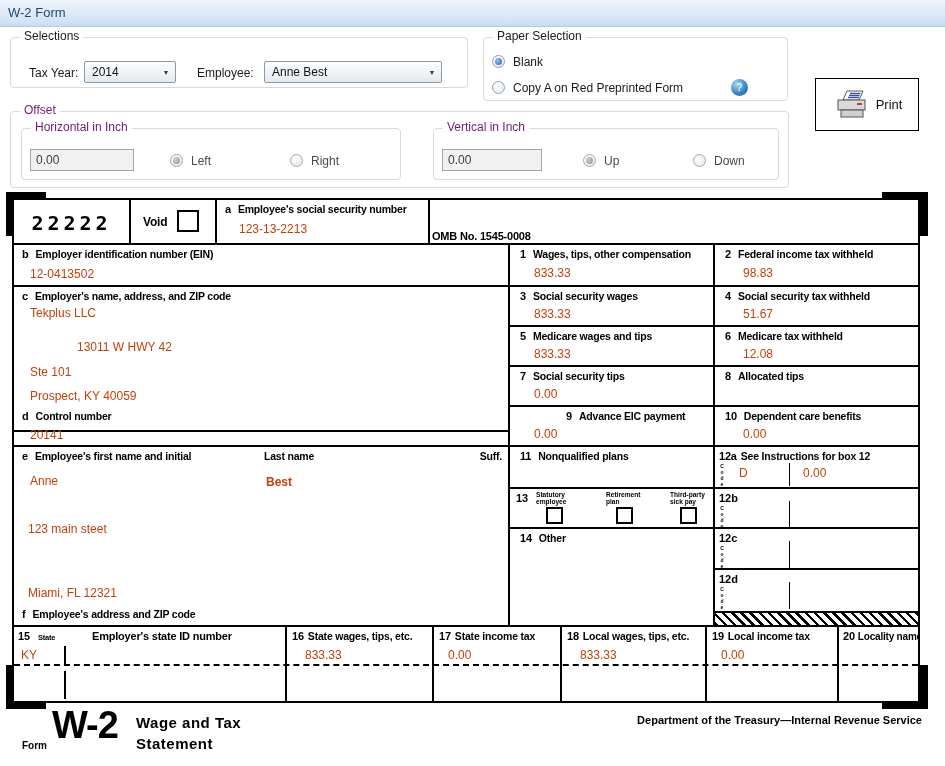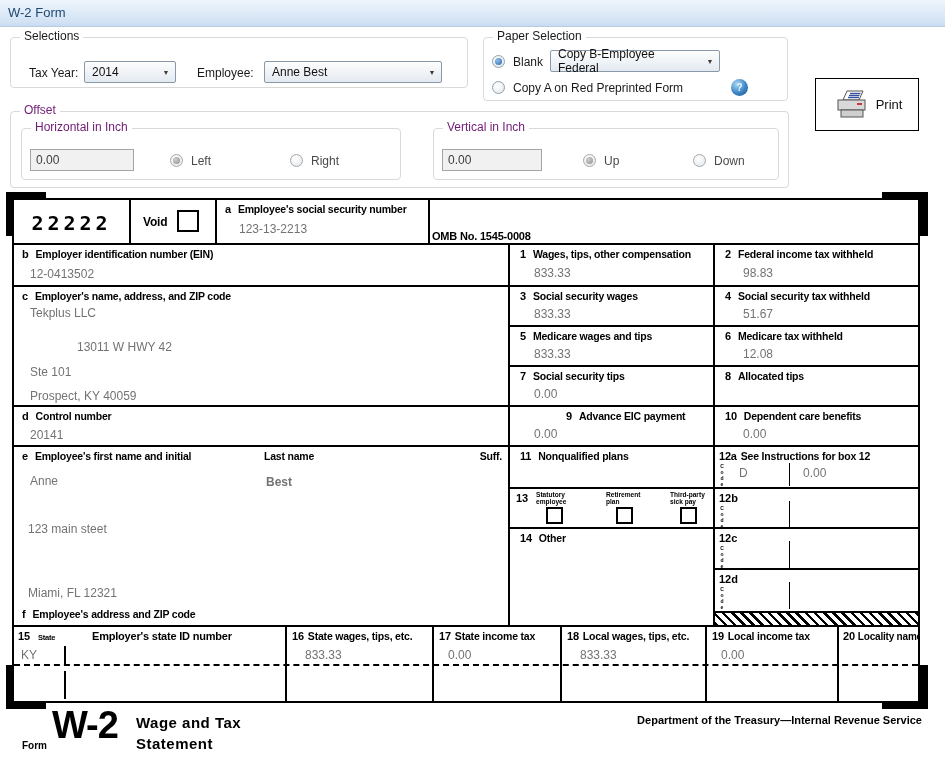--- a/index.html
+++ b/index.html
@@ -41,21 +41,21 @@
 
   .globe { position:absolute; width:17px; height:17px; border-radius:50%;
     background:radial-gradient(circle at 35% 30%, #a6d8f4, #3d85c4 55%, #14528e);
     color:#eaf5ff; font-size:10px; font-weight:bold; display:flex; align-items:center; justify-content:center; }
 
   
   #w2 { position:absolute; left:12px; top:198px; width:908px; height:505px; border:2px solid #000; background:#fff; }
   .abs { position:absolute; }
   .flab { font-weight:bold; font-size:10.5px; letter-spacing:-0.2px; color:#000; white-space:nowrap; }
   .fnum { font-weight:bold; font-size:11px; margin-right:7px; }
-  .fval { font-size:12px; color:#737373; white-space:nowrap; }
+  .fval { font-size:12px; color:#c2410c; white-space:nowrap; }
   .cell { position:absolute; }
   .bR { border-right:2px solid #000; }
   .bB { border-bottom:2px solid #000; }
   .code22222 { font-family:"DejaVu Sans Mono",monospace; font-weight:bold; font-size:20px; letter-spacing:4px; }
   .cbx { border:2px solid #000; background:#fff; }
   .vword { position:absolute; writing-mode:vertical-rl; text-orientation:upright; font-size:5px; font-weight:bold; letter-spacing:0; line-height:1; color:#000; }
   .vline { position:absolute; width:1px; background:#000; }
   .hatch { position:absolute; background:repeating-linear-gradient(45deg,#000 0 2.5px,#fff 2.5px 6.5px); border-top:2px solid #000; }
   .tiny2 { font-size:6.6px; font-weight:bold; line-height:1.1; color:#000; }
   .dashline { position:absolute; border-top:2px dashed #000; }
@@ -90,24 +90,20 @@
     <div class="combo" style="left:253px; top:23px; width:178px;">
       <span>Anne Best</span>
       <span class="arr">▼</span>
     </div>
   </div>
 
   <div class="fieldset" style="left:483px; top:37px; width:305px; height:64px;">
     <div class="legend">Paper Selection</div>
     <div class="radio checked" style="left:8px; top:17px;"></div>
     <div class="lbl" style="left:29px; top:17px;">Blank</div>
-    <div class="combo" style="left:66px; top:12px; width:170px;">
-      <span>Copy B-Employee Federal</span>
-      <span class="arr">▼</span>
-    </div>
     <div class="radio" style="left:8px; top:43px;"></div>
     <div class="lbl" style="left:29px; top:43px;">Copy A on Red Preprinted Form</div>
     <div class="globe" style="left:247px; top:41px;">?</div>
   </div>
 
   <div class="printbtn">
     <svg width="40" height="33" viewBox="0 0 40 33">
       <polygon points="11,12 27,12 31,3 15,3" fill="#ffffff" stroke="#555" stroke-width="1"></polygon>
       <line x1="18" y1="5.5" x2="28.5" y2="5.5" stroke="#334f9e" stroke-width="1.4"></line>
       <line x1="17" y1="7.5" x2="27.5" y2="7.5" stroke="#334f9e" stroke-width="1.4"></line>
@@ -157,21 +153,21 @@
     </div>
     <span class="abs flab" style="left:418px; top:30px; font-size:11px;">OMB No. 1545-0008</span>
 
     <div class="cell bR" style="left:0; top:45px; width:496px; height:380px;">
 
       <div class="cell bB" style="left:0; top:0; width:494px; height:42px;">
         <span class="abs flab" style="left:8px; top:3px;"><span class="fnum">b</span><span>Employer identification number (EIN)</span></span>
         <span class="abs fval" style="left:16px; top:22px;">12-0413502</span>
       </div>
 
-      <div class="cell bB" style="left:0; top:42px; width:494px; height:120px;">
+      <div class="cell bB" style="left:0; top:42px; width:494px; height:145px;">
         <span class="abs flab" style="left:8px; top:3px;"><span class="fnum">c</span><span>Employer's name, address, and ZIP code</span></span>
         <span class="abs fval" style="left:16px; top:19px;">Tekplus LLC</span>
         <span class="abs fval" style="left:16px; top:53px;margin-left:47px;">13011 W HWY 42</span>
         <span class="abs fval" style="left:16px; top:78px;">Ste 101</span>
         <span class="abs fval" style="left:16px; top:102px;">Prospect, KY 40059</span>
       </div>
 
       <div class="cell bB" style="left:0; top:162px; width:494px; height:40px;">
         <span class="abs flab" style="left:8px; top:3px;"><span class="fnum">d</span><span>Control number</span></span>
         <span class="abs fval" style="left:16px; top:21px;">20141</span>

